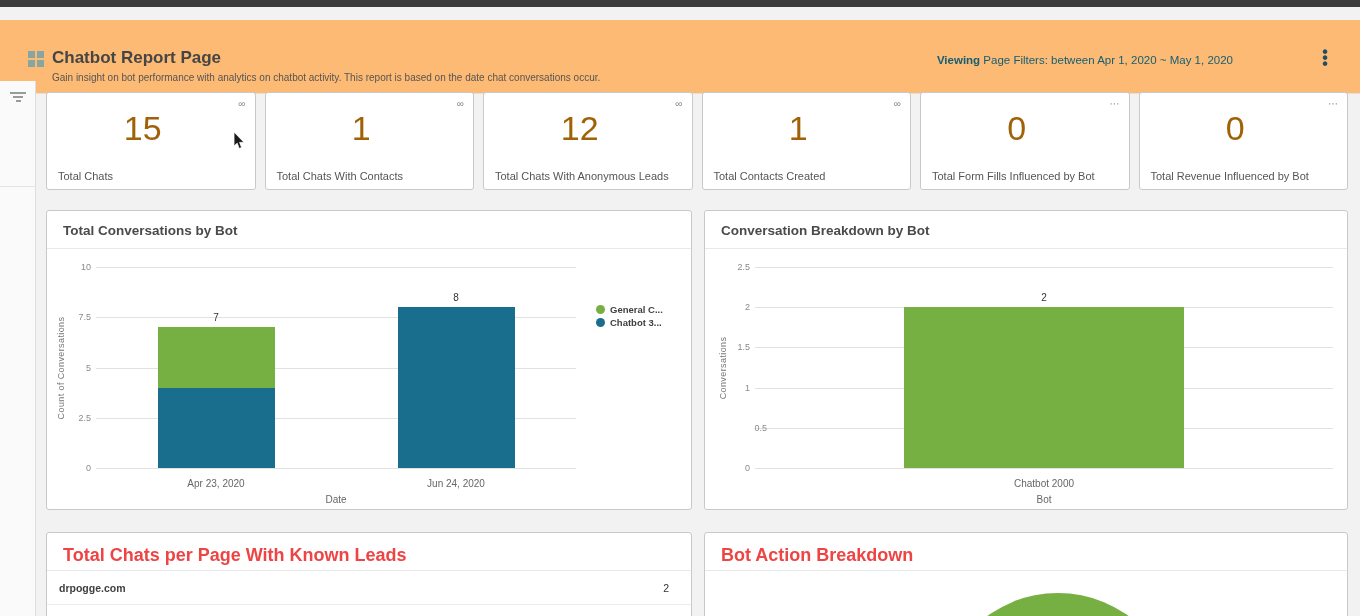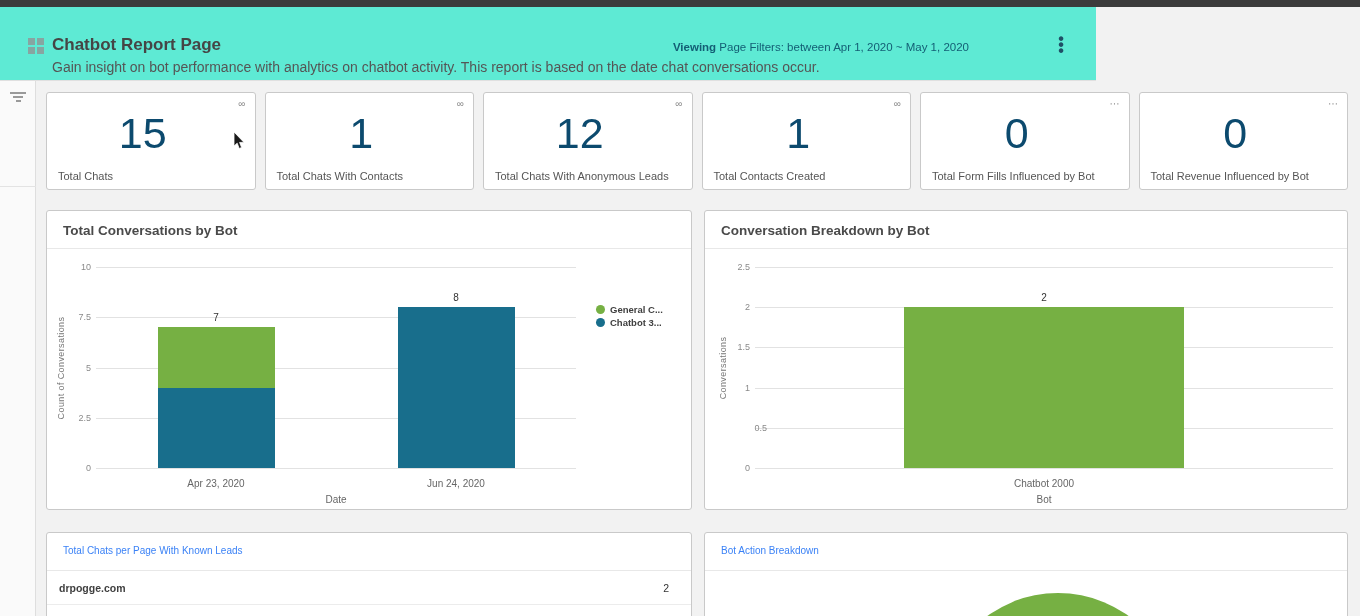--- a/index.html
+++ b/index.html
@@ -2,68 +2,68 @@
 <html><head>
 <meta charset="utf-8">
 <style>
   * { margin:0; padding:0; box-sizing:border-box; }
   html,body { width:1360px; height:616px; overflow:hidden; background:#f2f2f2;
               font-family:"Liberation Sans", sans-serif; }
   .page { position:relative; width:1360px; height:616px; overflow:hidden; }
 
   .topbar { position:absolute; left:0; top:0; width:1360px; height:7px; background:#3c3c3c; }
 
-  .header { position:absolute; left:0; top:7px; width:1096px; height:74px; background:#5eead4;
+  .header { position:absolute; left:0; top:20px; width:1360px; height:74px; background:#fdba74;
             border-bottom:1px solid #e0e0e0; }
   .grid-icon { position:absolute; left:28px; top:31px; width:17px; height:17px;
                display:grid; grid-template-columns:7px 7px; grid-template-rows:7px 7px; gap:2px; }
   .grid-icon span { background:#87a5a1; }
   .page-title { position:absolute; left:52px; top:28px; font-size:17px; font-weight:bold; color:#454545; }
-  .page-subtitle { position:absolute; left:52px; top:52px; font-size:14px; color:#555; }
+  .page-subtitle { position:absolute; left:52px; top:52px; font-size:10px; color:#555; }
   .viewing { position:absolute; right:127px; top:34px; font-size:11.5px; color:#135e74; }
   .viewing b { font-weight:bold; }
   .kebab { position:absolute; right:28px; top:28px; font-size:16px; font-weight:bold; color:#1f4f66;
            letter-spacing:0; line-height:8px; text-align:center; width:14px; cursor:pointer; }
   .kebab div { height:6px; }
 
   .sidebar { position:absolute; left:0; top:81px; width:36px; height:535px; background:#fafafa;
              border-right:1px solid #dedede; }
   .sidebar .divider { position:absolute; left:0; top:105px; width:36px; height:1px; background:#e3e3e3; }
   .filter-icon { position:absolute; left:10px; top:11px; width:16px; height:12px; cursor:pointer; }
   .filter-icon i { display:block; background:#9a9a9a; height:2px; margin:0 auto 2px; }
   .filter-icon i:nth-child(1){ width:16px; } .filter-icon i:nth-child(2){ width:10px; }
   .filter-icon i:nth-child(3){ width:5px; }
 
   .card { position:absolute; background:#fff; border:1px solid #c9c9c9; border-radius:3px; overflow:hidden; }
 
   .kpi-row { position:absolute; left:46px; top:92px; width:1302px; height:98px; display:flex; gap:9px; }
   .kpi { position:relative; flex:1; background:#fff; border:1px solid #c9c9c9; border-radius:3px; }
   .kpi-value { position:absolute; left:0; right:16px; top:16px; text-align:center;
-               font-size:43px; color:#0c4a6e; }
+               font-size:34px; color:#a16207; }
   .kpi-label { position:absolute; left:11px; bottom:7px; font-size:11px; color:#555; }
   .kpi-icon { position:absolute; right:9px; top:5px; font-size:10px; color:#8d8d8d; cursor:pointer; }
 
   .chart-card-title { height:38px; border-bottom:1px solid #e8e8e8; font-size:13.5px; font-weight:bold;
                       color:#4a4a4a; padding:12px 0 0 16px; }
   .chart-area { position:relative; width:100%; height:260px; }
 
   .gridline { position:absolute; height:1px; background:#e2e2e2; }
   .ytick { position:absolute; font-size:9px; color:#8a8a8a; text-align:right; white-space:nowrap; }
   .ylab  { position:absolute; font-size:9px; color:#777; white-space:nowrap; letter-spacing:.4px;
            transform:translate(-50%,-50%) rotate(-90deg); }
   .bar-seg { position:absolute; }
   .total-lbl { position:absolute; font-size:10px; color:#333; transform:translateX(-50%); }
   .xtick { position:absolute; font-size:10px; color:#666; transform:translateX(-50%); white-space:nowrap; }
   .axis-title { position:absolute; font-size:10px; color:#666; transform:translateX(-50%); }
   .legend-item { position:absolute; display:flex; align-items:center; gap:5px;
                  font-size:9.5px; font-weight:bold; color:#3f3f3f; white-space:nowrap; }
   .legend-dot { width:9px; height:9px; border-radius:50%; flex:0 0 auto; }
 
-  .list-title { height:38px; border-bottom:1px solid #e8e8e8; font-size:10px; font-weight:normal;
-                color:#3b82f6; padding:12px 0 0 16px; }
+  .list-title { height:38px; border-bottom:1px solid #e8e8e8; font-size:18px; font-weight:bold;
+                color:#ef4444; padding:12px 0 0 16px; }
   .list-row { position:relative; height:34px; border-bottom:1px solid #ececec; font-size:10.5px;
               color:#3f3f3f; font-weight:bold; cursor:pointer; }
   .list-row .cell-left { position:absolute; left:12px; top:11px; }
   .list-row .cell-right { position:absolute; right:22px; top:11px; font-weight:normal; color:#333; }
 
   .pie { position:absolute; border-radius:50%; }
 
   .cursor-svg { position:absolute; left:233px; top:132px; width:14px; height:18px; pointer-events:none; }
 </style>
 </head>

